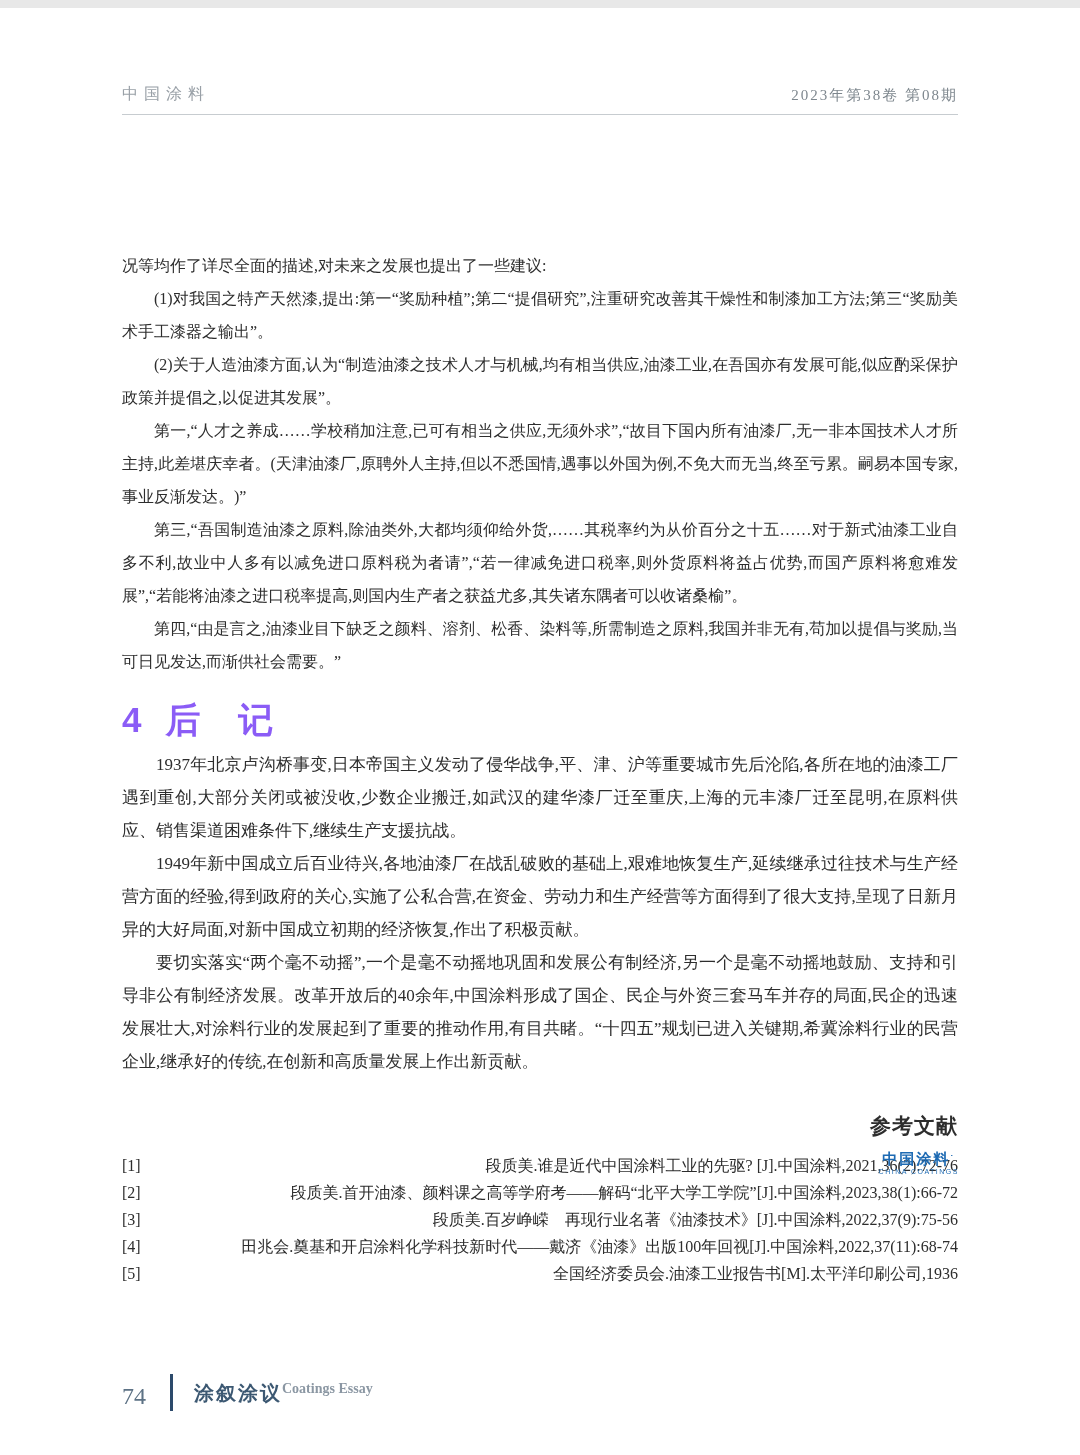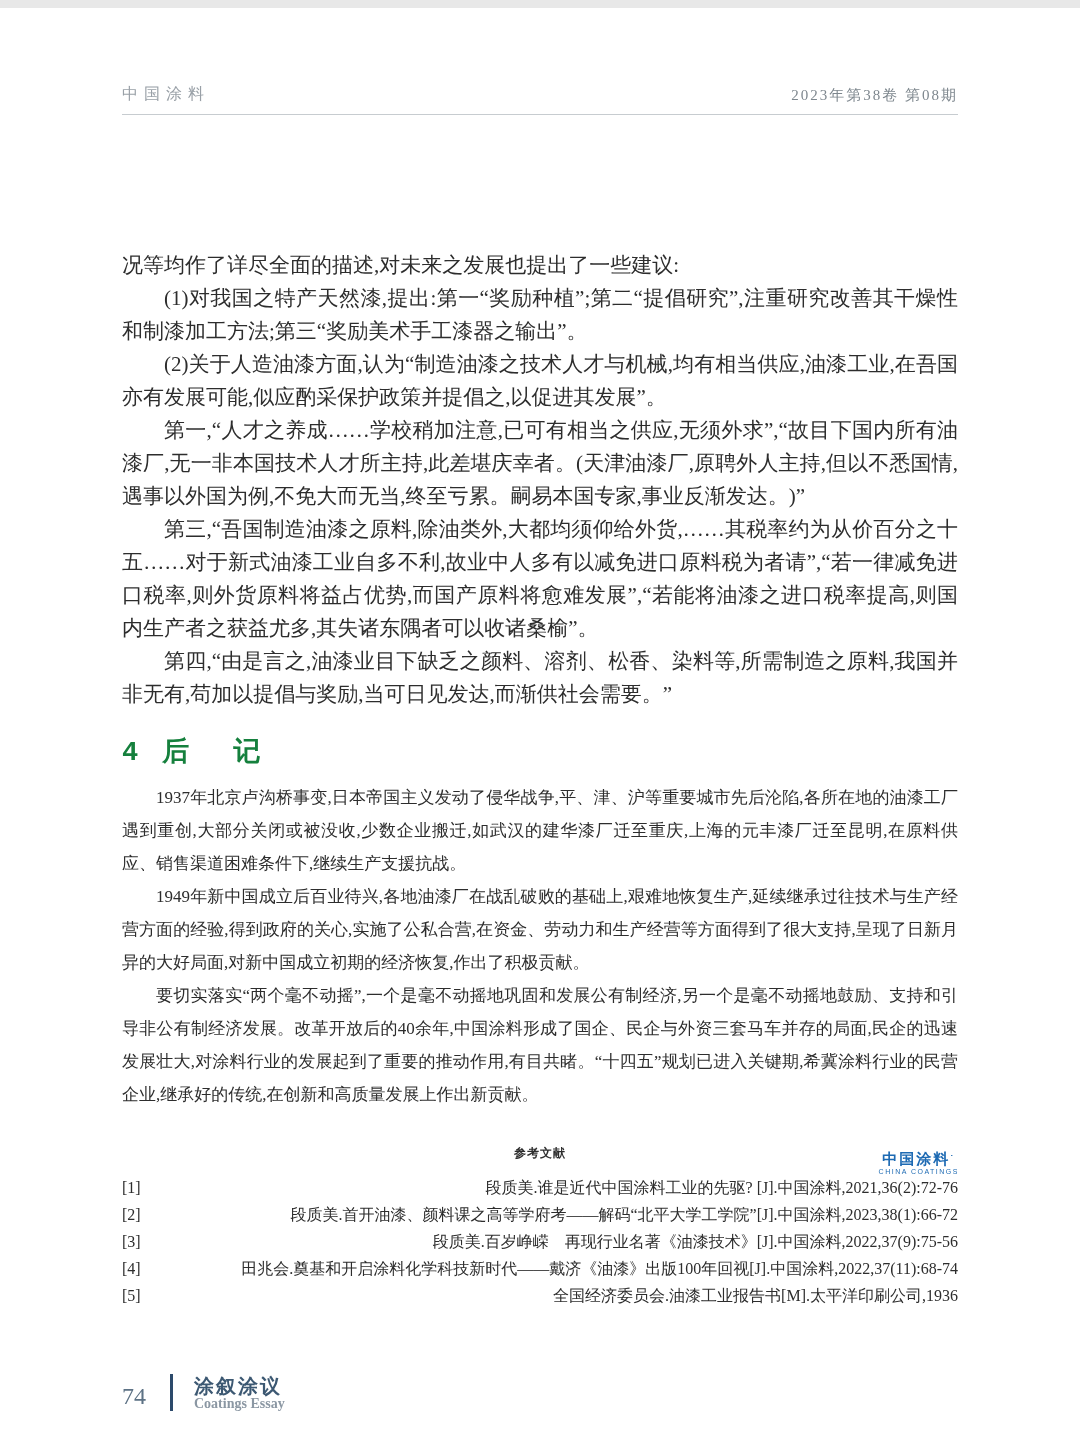--- a/index.html
+++ b/index.html
@@ -29,51 +29,51 @@
   }
   
   .content{
     position:absolute;
     left:122px;top:102px;
     width:836px;
   }
   .body-text{margin-top:139px;}
   .body-text p{
     margin:0;
-    font-size:21px;
+    font-size:16px;
     line-height:33px;
     text-align:justify;
     text-indent:2em;
   }
   .body-text p.continuation{text-indent:0;}
   
   .section-heading{
     margin-top:26px;
     margin-bottom:12px;
-    color:#15803d;
+    color:#8b5cf6;
     font-weight:bold;
-    font-size:27px;
+    font-size:35px;
     line-height:32px;
-    font-family:Liberation Mono, monospace;
+    font-family:Liberation Sans, sans-serif;
   }
   .section-heading .sec-num{margin-right:24px;}
   .section-heading .sec-title{letter-spacing:14px;}
   .section-body p{
     margin:0;
     font-size:17px;
     line-height:33px;
     text-align:justify;
     text-indent:2em;
   }
   
   .references{margin-top:34px;}
   .ref-heading{
-    text-align:center;
+    text-align:right;
     font-weight:bold;
-    font-size:12px;
+    font-size:21px;
     margin:0 0 12px 0;
     letter-spacing:1px;
   }
   .ref-list{margin:0;padding:0;list-style:none;}
   .ref-item{
     display:flex;
     font-size:16px;
     line-height:27px;
   }
   .ref-label{flex:0 0 42px;}
@@ -101,21 +101,21 @@
   }
   .page-number{
     font-size:24px;color:#5d7285;
     margin-right:12px;
     align-self:flex-end;
     line-height:30px;
   }
   .footer-bar{
     width:3px;height:37px;background:#2c4a6b;margin-right:9px;
   }
-  .footer-col{display:flex;flex-direction:column;justify-content:space-between;}
+  .footer-col{display:flex;flex-direction:row;justify-content:space-between;}
   .column-title{
     font-size:20px;color:#3c5872;font-weight:bold;letter-spacing:2px;line-height:22px;
     font-family:"Liberation Sans", sans-serif;
   }
   .column-subtitle{
     font-size:14px;color:#8b97a3;line-height:14px;font-weight:bold;
   }
 </style>
 </head>
 <body>

